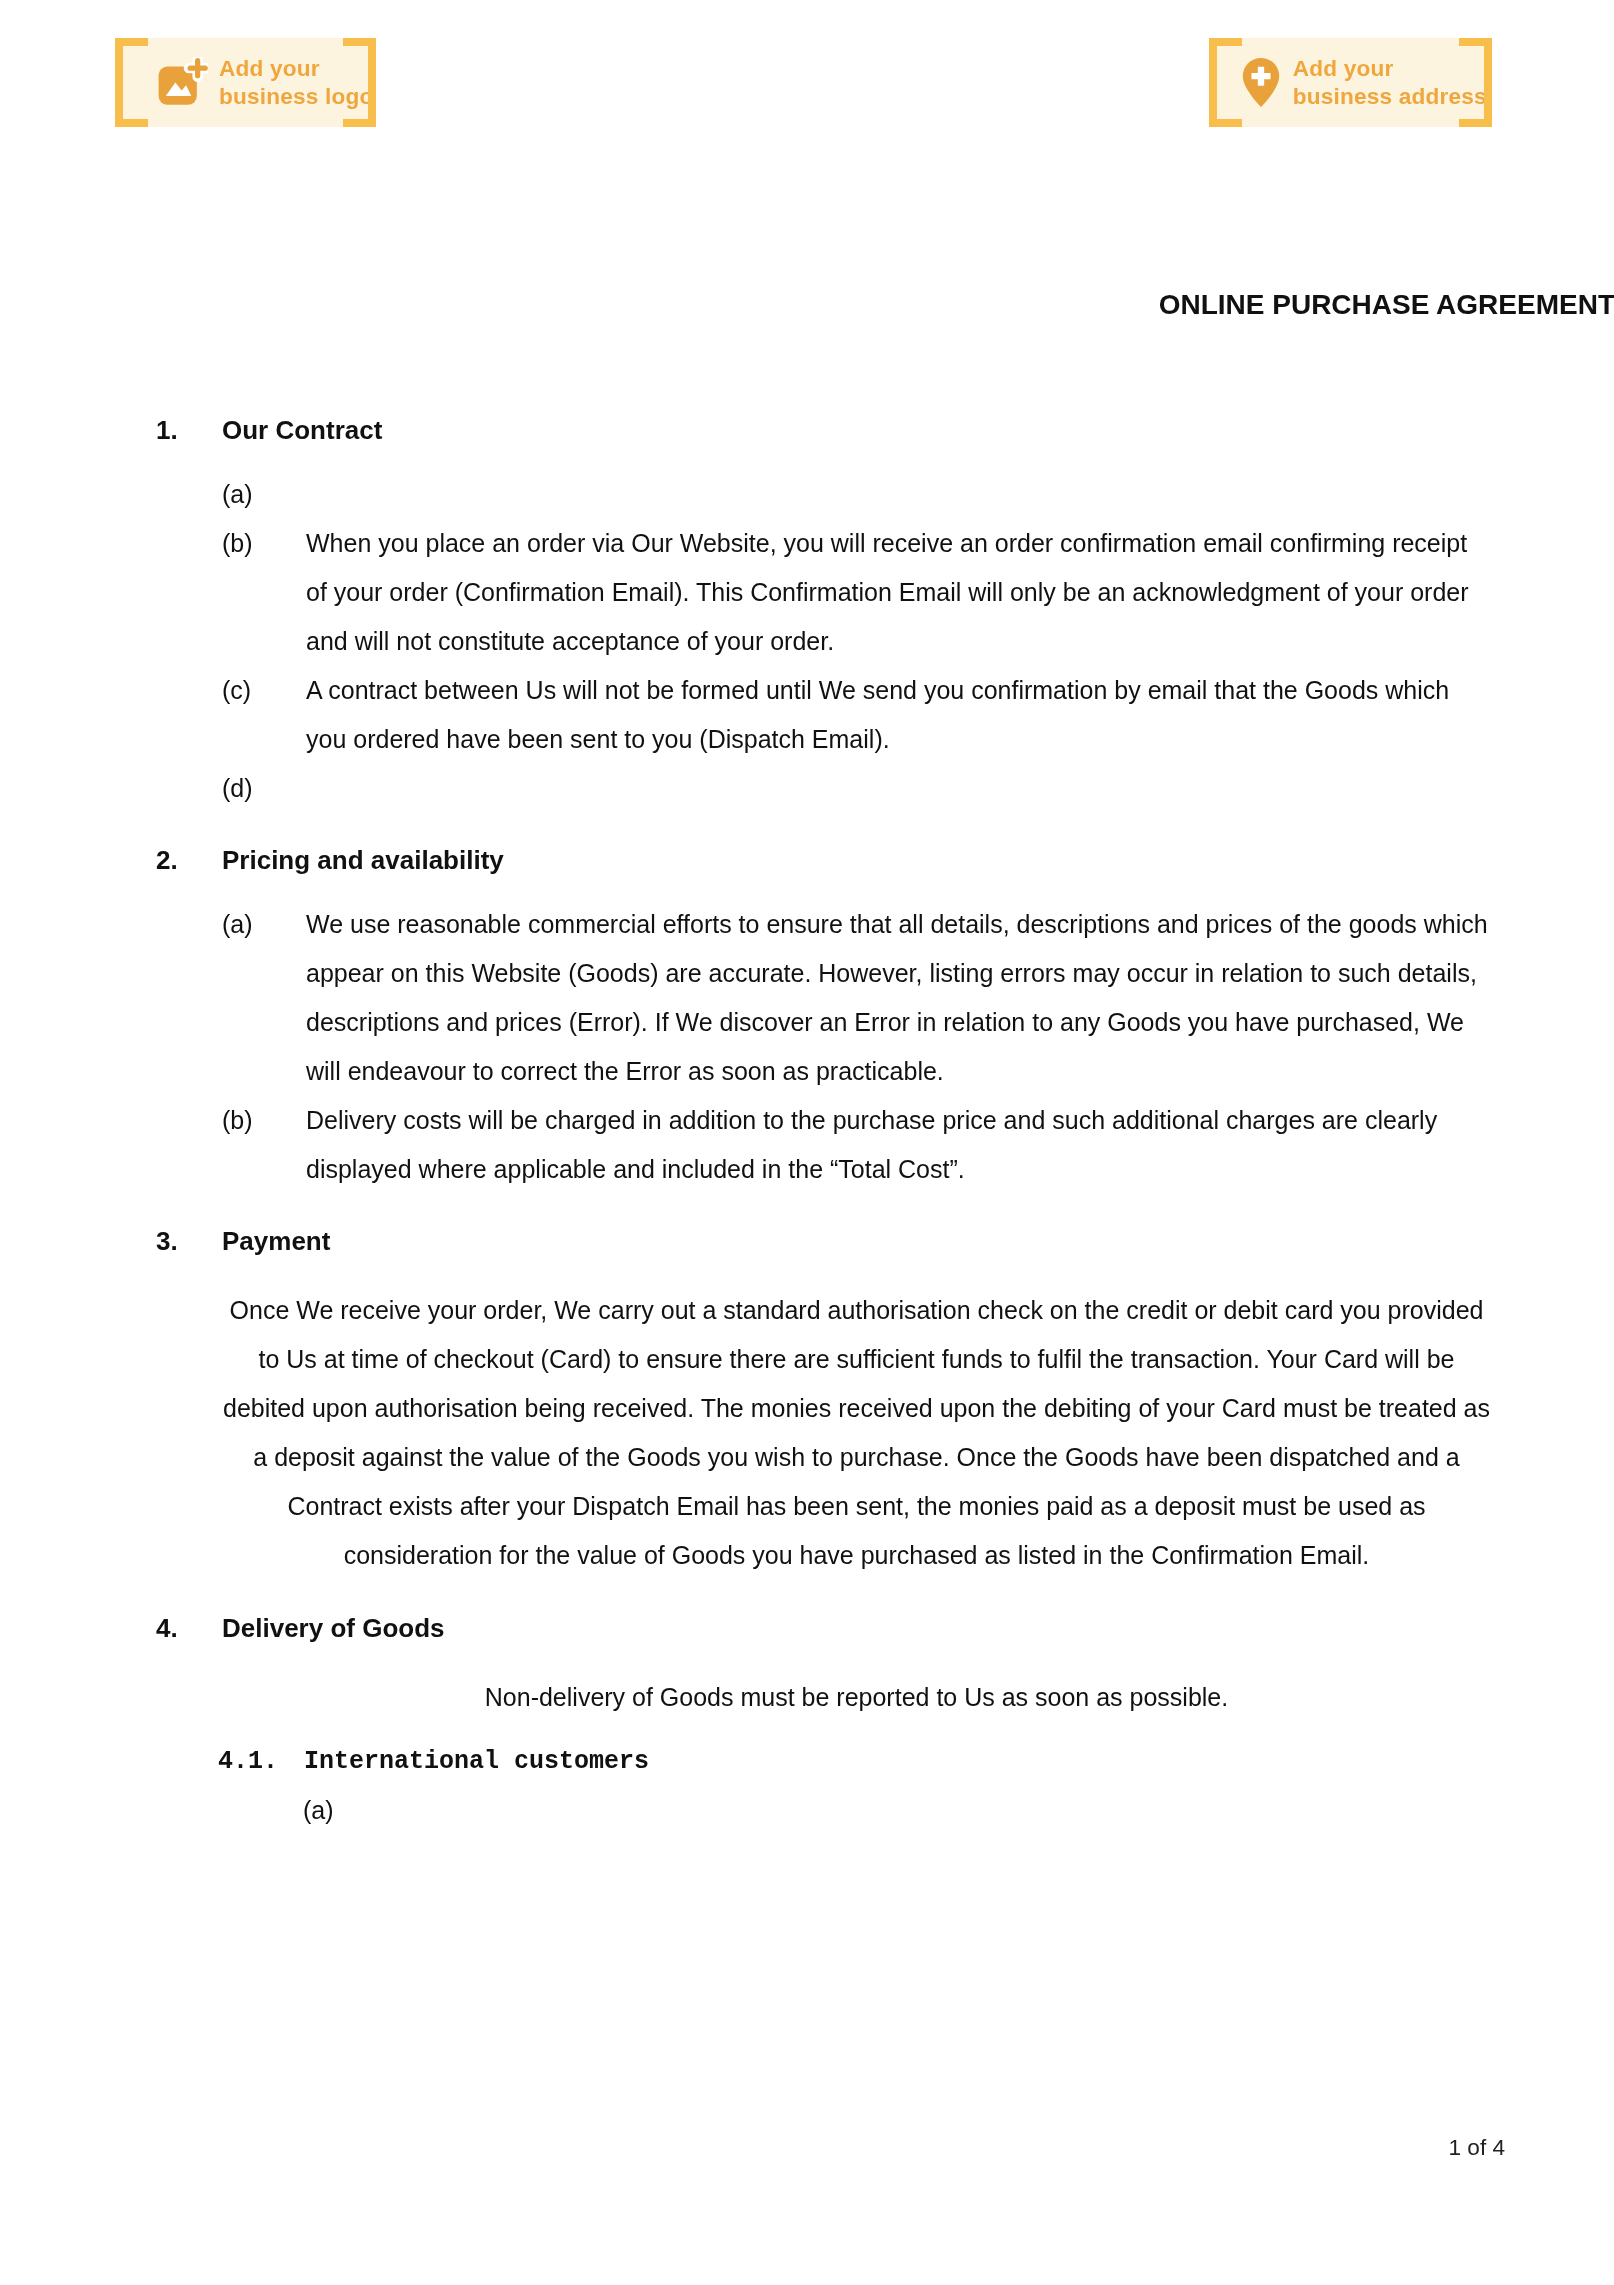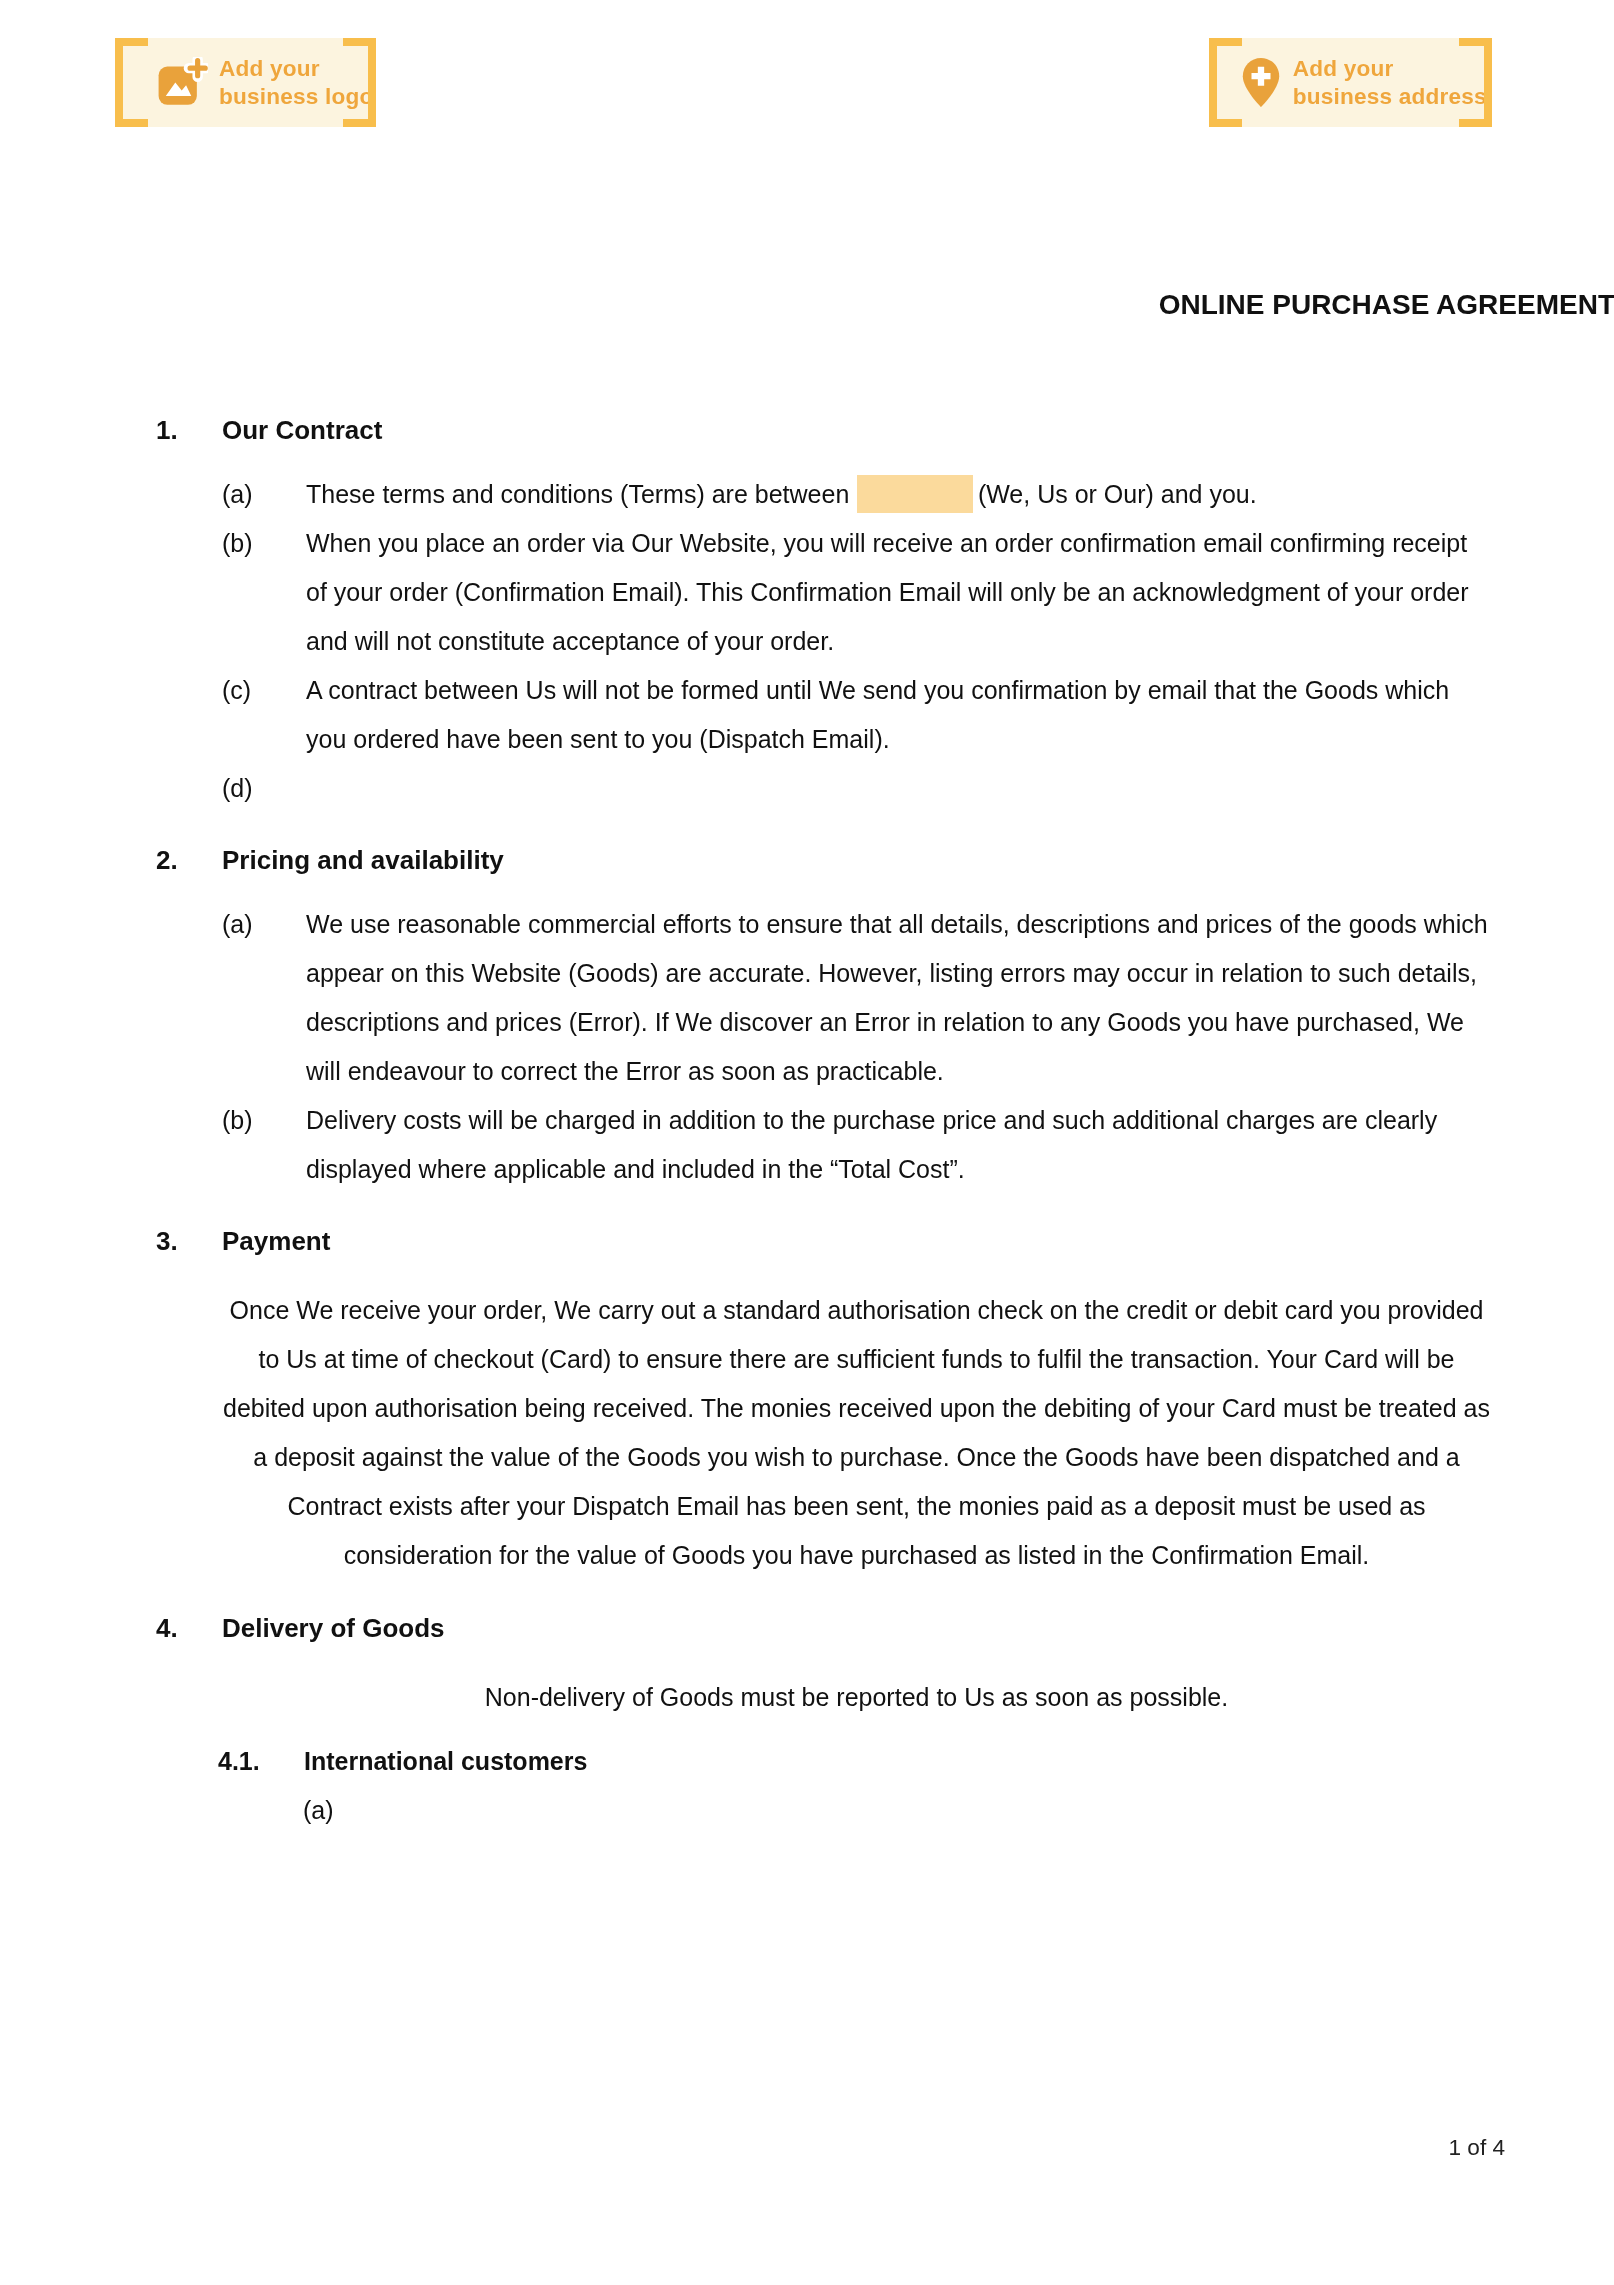--- a/index.html
+++ b/index.html
@@ -78,20 +78,21 @@
 
   .para { padding-left: 66px; margin-top: 20px; text-align: center; }
 
   .subsec-heading {
     display: flex;
     padding-left: 62px;
     font-weight: 700;
     font-size: 25px;
     line-height: 49px;
     margin-top: 15.4px;
+    font-family: Liberation Mono, monospace;
   }
   .subsec-num { width: 86px; flex: none; }
   .subitems { margin-top: 0; }
   .item2 { display: flex; padding-left: 147px; }
   .item2 .marker { width: 86px; flex: none; }
   .item2 .item-text { flex: 1; }
 
   .blank-field {
     display: inline-block;
     width: 116px;
@@ -142,21 +143,20 @@
 
 <div class="content">
 
   <div class="sec-heading first">
     <span class="sec-num">1.</span>
     <span>Our Contract</span>
   </div>
   <div class="items">
     <div class="item">
       <span class="marker">(a)</span>
-      <span class="item-text"><span>These terms and conditions (Terms) are between</span><span class="blank-field"></span><span>(We, Us or Our) and you.</span></span>
     </div>
     <div class="item">
       <span class="marker">(b)</span>
       <span class="item-text">When you place an order via Our Website, you will receive an order confirmation email confirming receipt of your order (Confirmation Email). This Confirmation Email will only be an acknowledgment of your order and will not constitute acceptance of your order.</span>
     </div>
     <div class="item">
       <span class="marker">(c)</span>
       <span class="item-text">A contract between Us will not be formed until We send you confirmation by email that the Goods which you ordered have been sent to you (Dispatch Email).</span>
     </div>
     <div class="item">

